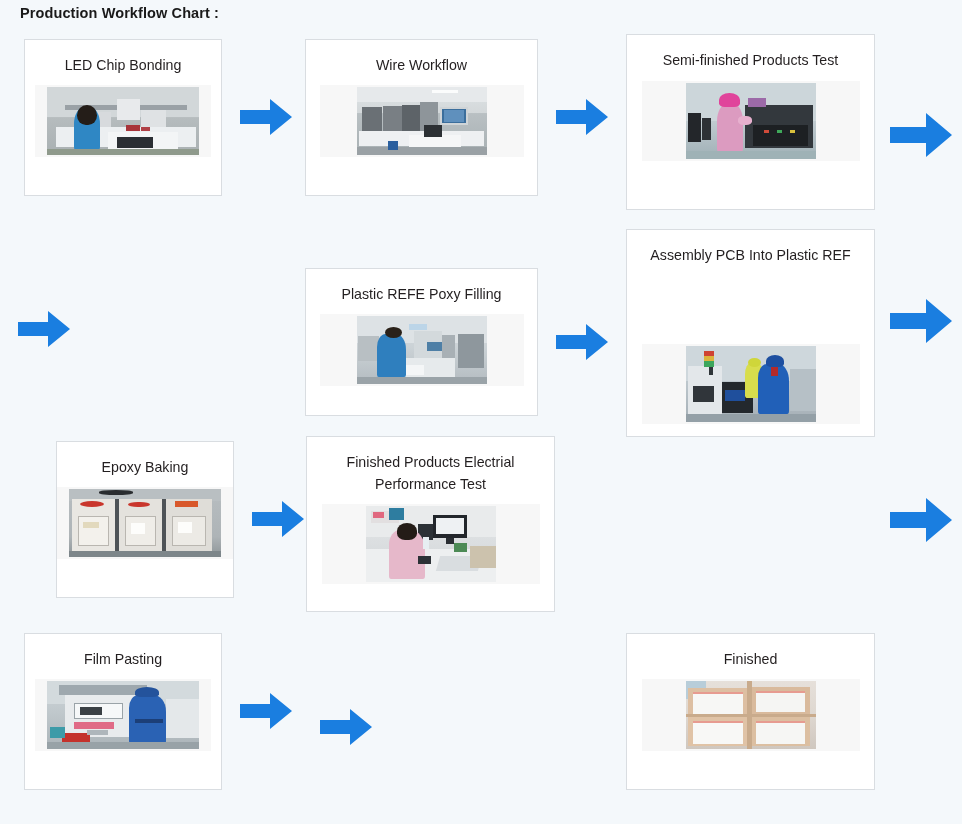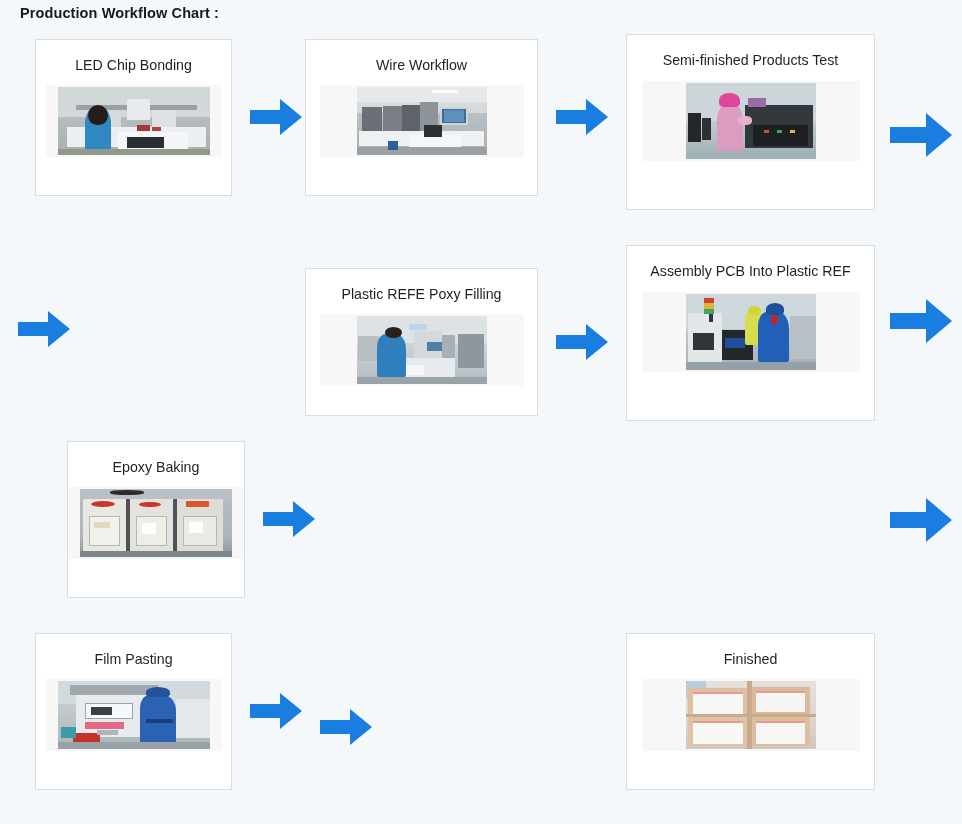--- a/index.html
+++ b/index.html
@@ -51,21 +51,21 @@
 
   .card {
     background: #ffffff;
     border: 1px solid #d9dde1;
     display: flex;
     flex-direction: column;
     align-items: center;
     padding-top: 12px;
     padding-bottom: 12px;
   }
-  .card-w1 { width: 198px; margin-left: 35px; }
+  .card-w1 { width: 198px; margin-left: 24px; }
   .card-w2 { width: 233px; margin-left: 3px; }
   .card-w3 { width: 249px; margin-left: 4px; }
 
   .card-title {
     font-size: 14.2px;
     line-height: 1.52;
     color: #231f20;
     text-align: center;
     padding: 3px 10px 0 10px;
     font-weight: normal;
@@ -446,21 +446,21 @@
         </div>
       </div>
       <div class="arrow" style="margin-left:18px; margin-top:25px;">
         <svg width="52" height="40" viewBox="0 0 52 40">
             <path d="M0 13 L30 13 L30 2 L52 20 L30 38 L30 27 L0 27 Z" fill="#1a7ee0"></path>
           </svg>
       </div>
     </div>
 
     <div class="slot slot-3" style="height:200px;">
-      <div class="card card-w3" style="height:176px; margin-top:8px;">
+      <div class="card card-w3" style="height:208px; margin-top:8px;justify-content:space-between;">
         <div class="card-title">Assembly PCB Into Plastic REF</div>
         <div class="photo-frame pf-3">
           <div class="photo ph-3">
             <div class="scene s-asm">
               <i class="wall"></i>
                 <i class="mach"></i>
                 <i class="dkpanel"></i>
                 <i class="pole"></i>
               <i class="stk1"></i>
                 <i class="stk2"></i>
@@ -517,20 +517,47 @@
         </div>
       </div>
       <div class="arrow" style="margin-left:18px;">
         <svg width="52" height="40" viewBox="0 0 52 40">
             <path d="M0 13 L30 13 L30 2 L52 20 L30 38 L30 27 L0 27 Z" fill="#1a7ee0"></path>
           </svg>
       </div>
     </div>
 
 
+    <div class="slot slot-3" style="height:180px;">
+      <div class="card card-w3" style="height:176px;">
+        <div class="card-title">Finished Products Electrial Performance Test</div>
+        <div class="photo-frame pf-3">
+          <div class="photo ph-3">
+            <div class="scene s-elec">
+              <i class="wall"></i>
+                <i class="shelf"></i>
+                <i class="pink"></i>
+                <i class="tealbk"></i>
+              <i class="mon"></i>
+                <i class="monin"></i>
+                <i class="monst"></i>
+                <i class="dkbox"></i>
+              <i class="desk"></i>
+                <i class="kbd"></i>
+                <i class="green"></i>
+                <i class="beige"></i>
+              <i class="person"></i>
+                <i class="hair"></i>
+                <i class="hand"></i>
+                <i class="bot"></i>
+            </div>
+          </div>
+        </div>
+      </div>
+    </div>
 
     <div class="arrow arrow-wrap" style="top:62px;">
       <svg width="62" height="48" viewBox="0 0 62 48">
           <path d="M0 16 L36 16 L36 2 L62 24 L36 46 L36 32 L0 32 Z" fill="#1a7ee0"></path>
         </svg>
     </div>
   </div>
 
   <div class="flow-row" style="height:195px;">
 

